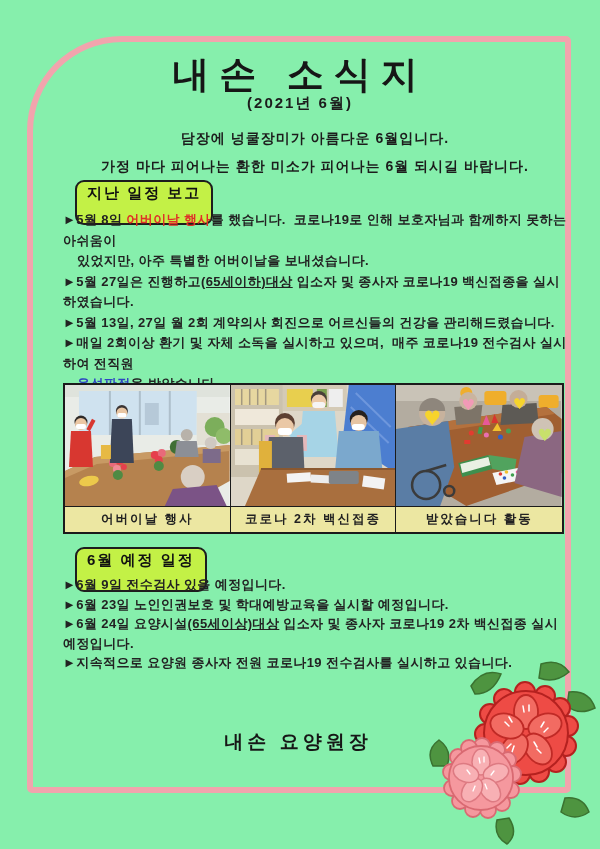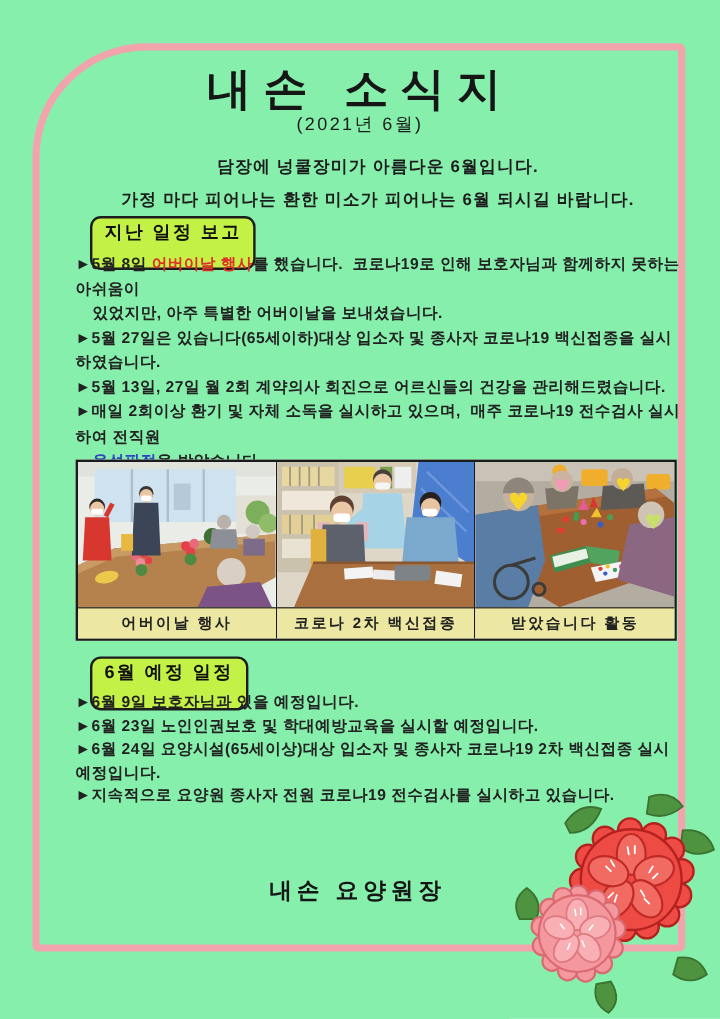--- a/index.html
+++ b/index.html
@@ -7,39 +7,39 @@
   .page{position:relative;width:600px;height:849px;background:#86efac;overflow:hidden;}
 
   .frame{position:absolute;left:27px;top:36px;width:544px;height:757px;box-sizing:border-box;
          border:6px solid #f2a4ad;border-radius:95px 5px 5px 5px;z-index:1;}
 
   .content{position:absolute;left:0;top:0;width:600px;height:849px;z-index:2;}
 
   .title{position:absolute;left:0;top:50px;width:600px;text-align:center;
          font-size:37px;font-weight:700;letter-spacing:10px;color:#161616;}
   .subtitle{position:absolute;left:0;top:94px;width:600px;text-align:center;
-         font-size:15px;font-weight:400;letter-spacing:2px;}
+         font-size:15px;font-weight:700;letter-spacing:2px;}
 
   .intro{position:absolute;left:0;top:124px;width:600px;box-sizing:border-box;padding-left:30px;
          text-align:center;font-size:14px;font-weight:700;line-height:28px;letter-spacing:1px;}
 
   .badge{position:absolute;left:75px;display:inline-block;background:#c3f146;border:2px solid #1d1d1d;
          border-radius:9px;padding:2px 10px 20px 10px;font-size:15px;font-weight:700;letter-spacing:2px;color:#111;}
   .badge.b1{top:180px;}
   .badge.b2{top:547px;}
 
   .bullets{position:absolute;left:63px;width:505px;font-size:13px;font-weight:600;
            line-height:20.5px;letter-spacing:0.4px;color:#222;}
   .bullets.past{top:210px;}
   .bullets.june{top:575px;line-height:19.5px;}
   .bullet-line{white-space:pre-wrap;}
   .bullet-line.indent{padding-left:14px;}
   .seg-red{color:#df2f28;font-weight:700;}
   .seg-blue{color:#2e44c2;font-weight:700;text-decoration:underline;}
-  .seg-u{}
+  .seg-u{text-decoration:underline;}
 
   .photo-table{position:absolute;left:63px;top:383px;width:501px;box-sizing:border-box;
                border:2px solid #1b1b1b;display:grid;grid-template-columns:1fr 1fr 1fr;
                grid-template-rows:121px 26px;background:#fff;}
   .photo-cell{border-right:1.5px solid #1b1b1b;overflow:hidden;}
   .photo-cell.last{border-right:none;}
   .photo-cell svg{display:block;width:100%;height:100%;}
   .caption-cell{border-right:1.5px solid #1b1b1b;border-top:1.5px solid #1b1b1b;background:#ece7a2;
                 text-align:center;font-size:12.5px;font-weight:700;letter-spacing:2px;line-height:24px;color:#222;}
   .caption-cell.last{border-right:none;}
@@ -65,21 +65,21 @@
     <div class="intro">
       <div>담장에 넝쿨장미가 아름다운 6월입니다.</div>
       <div>가정 마다 피어나는 환한 미소가 피어나는 6월 되시길 바랍니다.</div>
     </div>
 
     <div class="badge b1">지난 일정 보고</div>
 
     <div class="bullets past">
         <div class="bullet-line"><span>►5월 8일 </span><span class="seg-red">어버이날 행사</span><span>를 했습니다.  코로나19로 인해 보호자님과 함께하지 못하는 아쉬움이</span></div>
         <div class="bullet-line indent"><span>있었지만, 아주 특별한 어버이날을 보내셨습니다.</span></div>
-        <div class="bullet-line"><span>►5월 27일은 있습니다</span><span class="seg-u">(65세이하)대상</span><span> 입소자 및 종사자 코로나19 백신접종을 실시하였습니다.</span></div>
+        <div class="bullet-line"><span>►5월 27일은 진행하고</span><span class="seg-u">(65세이하)대상</span><span> 입소자 및 종사자 코로나19 백신접종을 실시하였습니다.</span></div>
         <div class="bullet-line"><span>►5월 13일, 27일 월 2회 계약의사 회진으로 어르신들의 건강을 관리해드렸습니다.</span></div>
         <div class="bullet-line"><span>►매일 2회이상 환기 및 자체 소독을 실시하고 있으며,  매주 코로나19 전수검사 실시하여 전직원</span></div>
         <div class="bullet-line indent"><span class="seg-blue">음성판정</span><span>을 받았습니다.</span></div>
         <div class="bullet-line"><span>►코로나19 방역지침에 의해 어르신 인지, 여가프로그램 그룹 활동시 거리두기를 지키고 있으며,</span></div>
         <div class="bullet-line indent"><span>소그룹, 개별프로그램으로 편성하여 안전하게 진행하고 있습니다.</span></div>
       </div>
 
     <div class="photo-table">
 
       <div class="photo-cell">
@@ -259,21 +259,21 @@
       </div>
 
       <div class="caption-cell">어버이날 행사</div>
       <div class="caption-cell">코로나 2차 백신접종</div>
       <div class="caption-cell last">받았습니다 활동</div>
     </div>
 
     <div class="badge b2">6월 예정 일정</div>
 
     <div class="bullets june">
-        <div class="bullet-line"><span>►6월 9일 보호자님과 있을 예정입니다.</span></div>
+        <div class="bullet-line"><span>►6월 9일 전수검사 있을 예정입니다.</span></div>
         <div class="bullet-line"><span>►6월 23일 노인인권보호 및 학대예방교육을 실시할 예정입니다.</span></div>
         <div class="bullet-line"><span>►6월 24일 요양시설</span><span class="seg-u">(65세이상)대상</span><span> 입소자 및 종사자 코로나19 2차 백신접종 실시예정입니다.</span></div>
         <div class="bullet-line"><span>►지속적으로 요양원 종사자 전원 코로나19 전수검사를 실시하고 있습니다.</span></div>
       </div>
 
     <div class="signature">내손 요양원장</div>
   </div>
 
   <div class="flowers">
     <svg viewBox="0 0 177 199">

